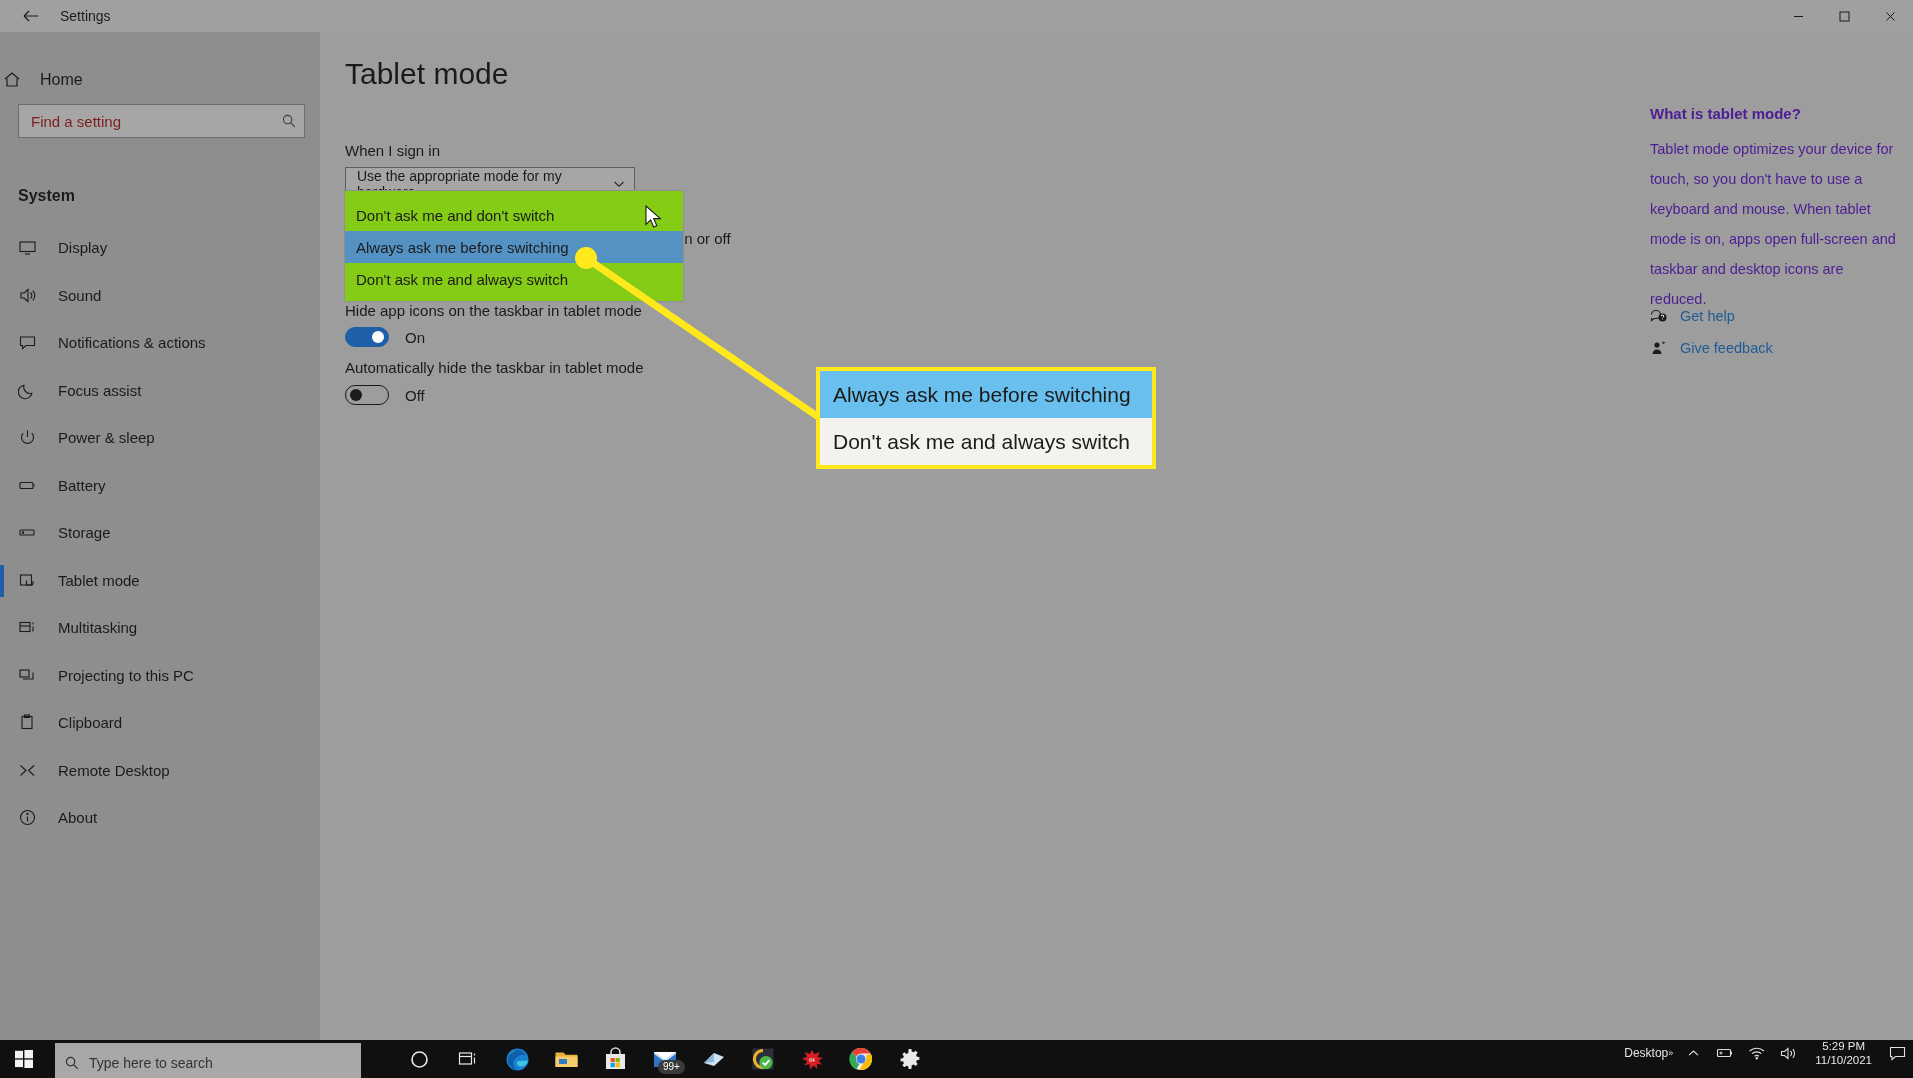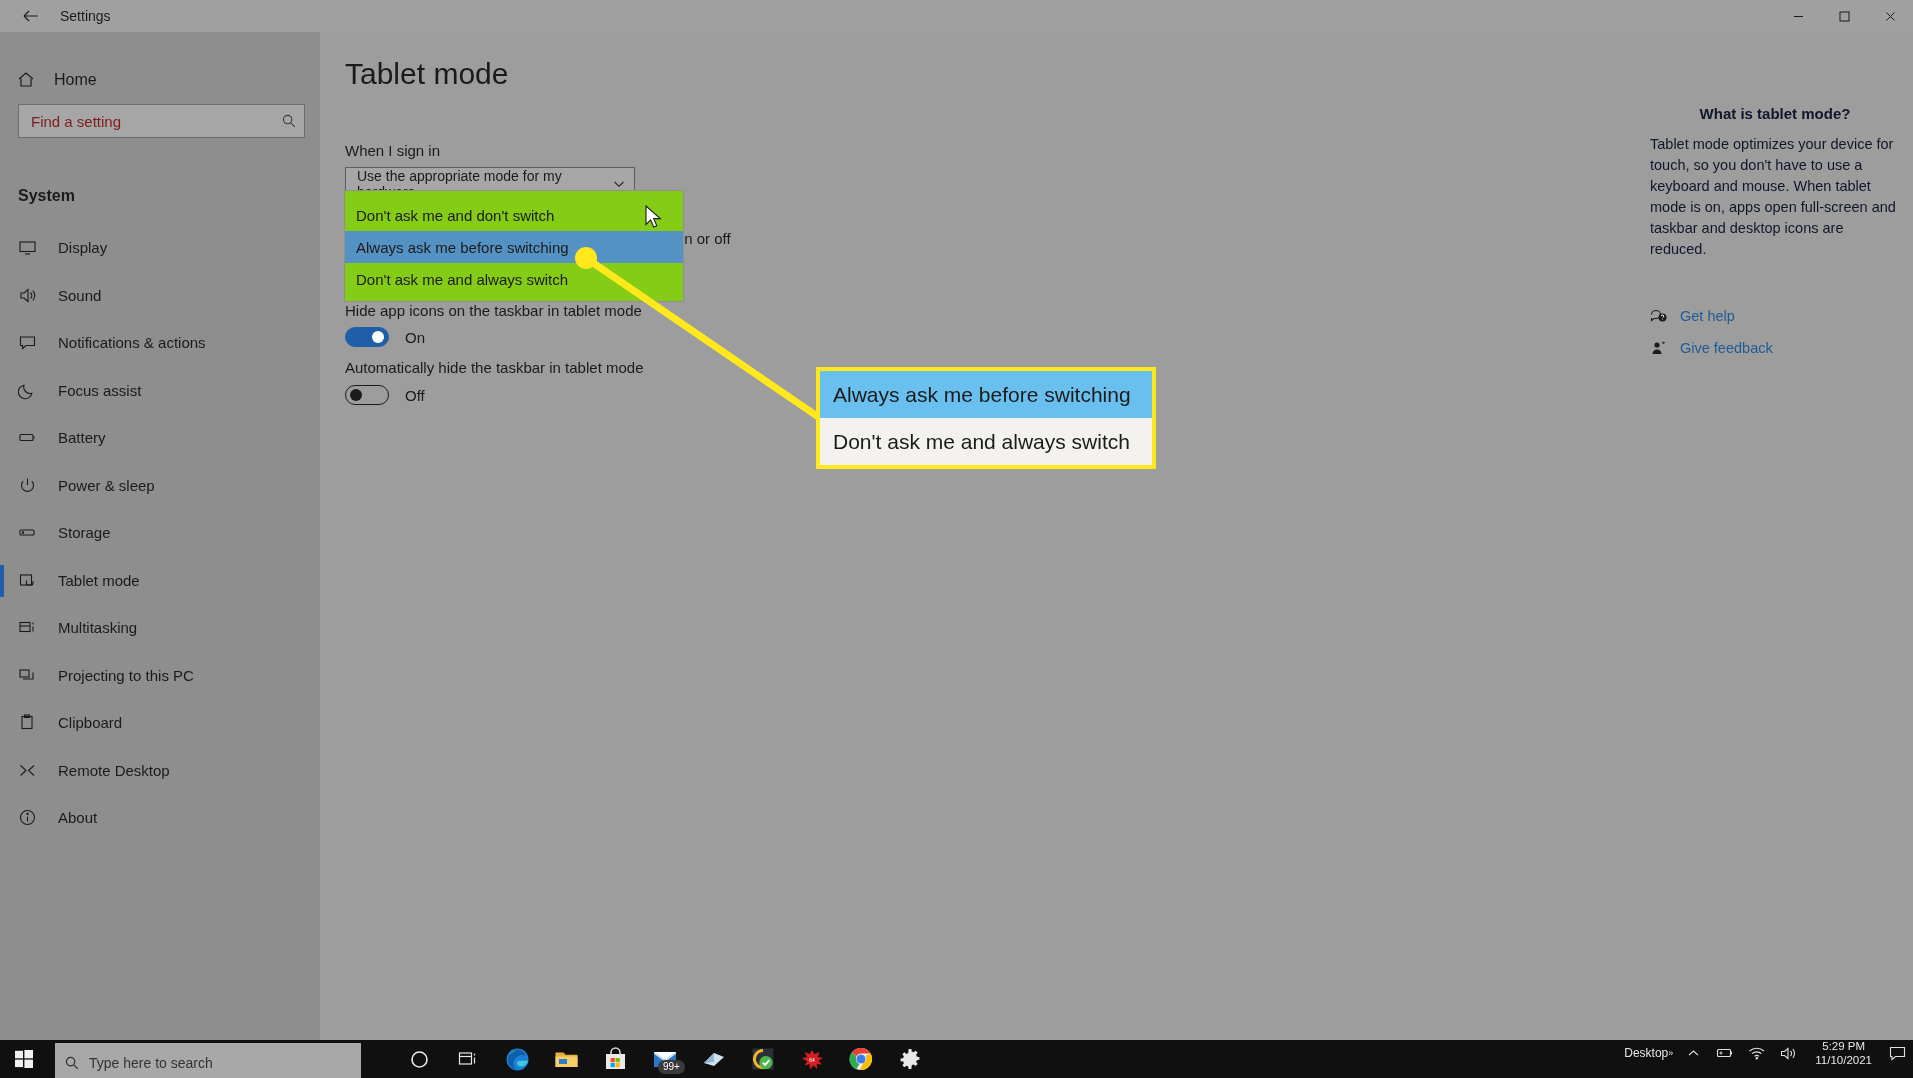--- a/index.html
+++ b/index.html
@@ -39,21 +39,21 @@
   }
 
   
   .sidebar {
     position: absolute; left: 0; top: 32px;
     width: 320px; height: 1008px;
     background: #8e8e8e;
   }
   .sb-home {
     position: absolute; left: 0; top: 28px; height: 40px; width: 320px;
-    display: flex; align-items: center; padding-left: 16px;
+    display: flex; align-items: center; padding-left: 2px;
   }
   .sb-home .ico { width: 32px; display:flex; align-items:center; color:#1b1b1b; }
   .sb-home .lbl { font-size: 16px; color: #1b1b1b; margin-left: 6px; }
 
   .sb-search {
     position: absolute; left: 18px; top: 72px;
     width: 287px; height: 34px;
     background: #a6a6a6; border: 1px solid #6d6d6d;
     display: flex; align-items: center;
   }
@@ -128,22 +128,22 @@
     z-index: 40;
   }
   .dd-item {
     height: 32px; display: flex; align-items: center;
     padding-left: 11px; font-size: 15px; color: #1b1b1b;
   }
   .dd-item.hl { background: #5592c4; }
 
   
   .help { position: absolute; left: 1650px; top: 105px; width: 250px; }
-  .help h3 { font-size: 15px; font-weight: bold; color: #0f172a; margin-bottom: 12px; text-align: center; }
-  .help p { font-size: 14.5px; line-height: 21px; color: #0f172a; }
+  .help h3 { font-size: 15px; font-weight: bold; color: #4c1d95; margin-bottom: 12px; }
+  .help p { font-size: 14.5px; line-height: 30px; color: #4c1d95; }
   .help-links { position: absolute; left: 1650px; top: 300px; width: 250px; }
   .help-link { display: flex; align-items: center; height: 32px; }
   .help-link .ico { width: 30px; display:flex; align-items:center; color:#1b1b1b; }
   .help-link .lbl { font-size: 14.5px; color: #1e5b96; }
 
   
   .callout {
     position: absolute; left: 816px; top: 367px;
     width: 340px; height: 102px;
     border: 4px solid #ffe81c; background: #f4f2ef;
@@ -290,35 +290,35 @@
             <svg width="19" height="19" viewBox="0 0 19 19" fill="none" stroke="#1b1b1b" stroke-width="1.1">
                 <path d="M13.8 12.3A6.5 6.5 0 016 4.2a6.8 6.8 0 107.8 8.1z"></path>
               </svg>
           </span>
           <span class="lbl">Focus assist</span>
         </div>
 
         <div class="sb-item">
           <span class="ico">
             <svg width="19" height="19" viewBox="0 0 19 19" fill="none" stroke="#1b1b1b" stroke-width="1.1">
+                <path d="M5.2 5.2a6 6 0 108.6 0"></path>
+                <path d="M9.5 2.5v6.5"></path>
+              </svg>
+          </span>
+          <span class="lbl">Power &amp; sleep</span>
+        </div>
+
+        <div class="sb-item">
+          <span class="ico">
+            <svg width="19" height="19" viewBox="0 0 19 19" fill="none" stroke="#1b1b1b" stroke-width="1.1">
                 <rect x="2" y="6.5" width="13" height="6" rx="1"></rect>
                 <path d="M16 8.5v2"></path>
               </svg>
           </span>
           <span class="lbl">Battery</span>
-        </div>
-
-        <div class="sb-item">
-          <span class="ico">
-            <svg width="19" height="19" viewBox="0 0 19 19" fill="none" stroke="#1b1b1b" stroke-width="1.1">
-                <path d="M5.2 5.2a6 6 0 108.6 0"></path>
-                <path d="M9.5 2.5v6.5"></path>
-              </svg>
-          </span>
-          <span class="lbl">Power &amp; sleep</span>
         </div>
 
         <div class="sb-item">
           <span class="ico">
             <svg width="19" height="19" viewBox="0 0 19 19" fill="none" stroke="#1b1b1b" stroke-width="1.1">
                 <rect x="2" y="7" width="14" height="5" rx="1"></rect>
                 <circle cx="5" cy="9.5" r="0.7" fill="#1b1b1b"></circle>
               </svg>
           </span>
           <span class="lbl">Storage</span>

